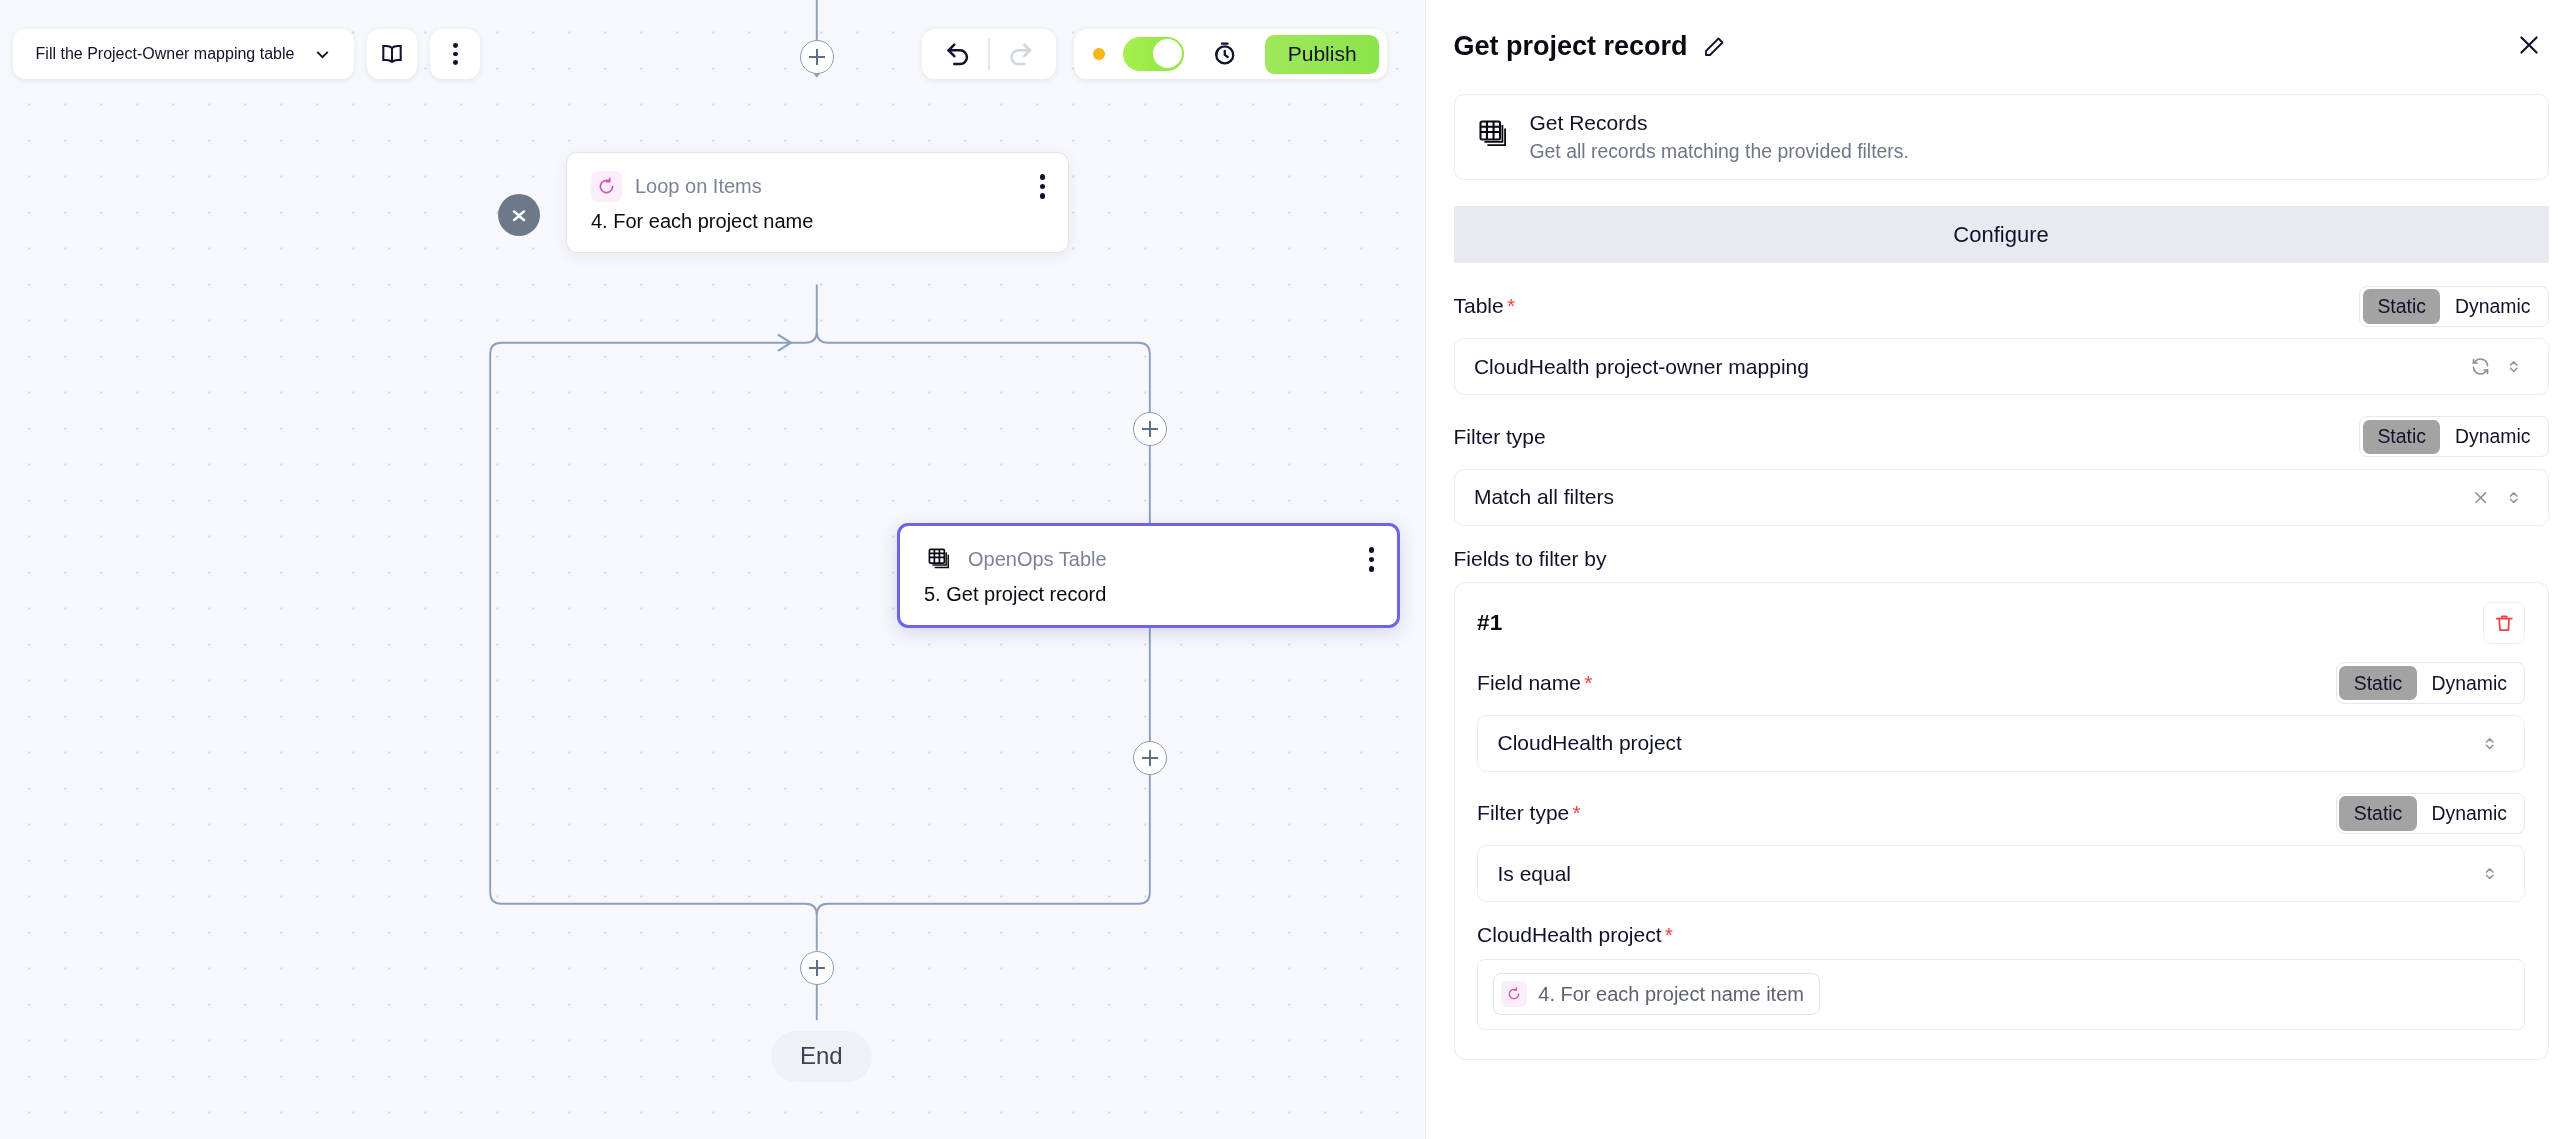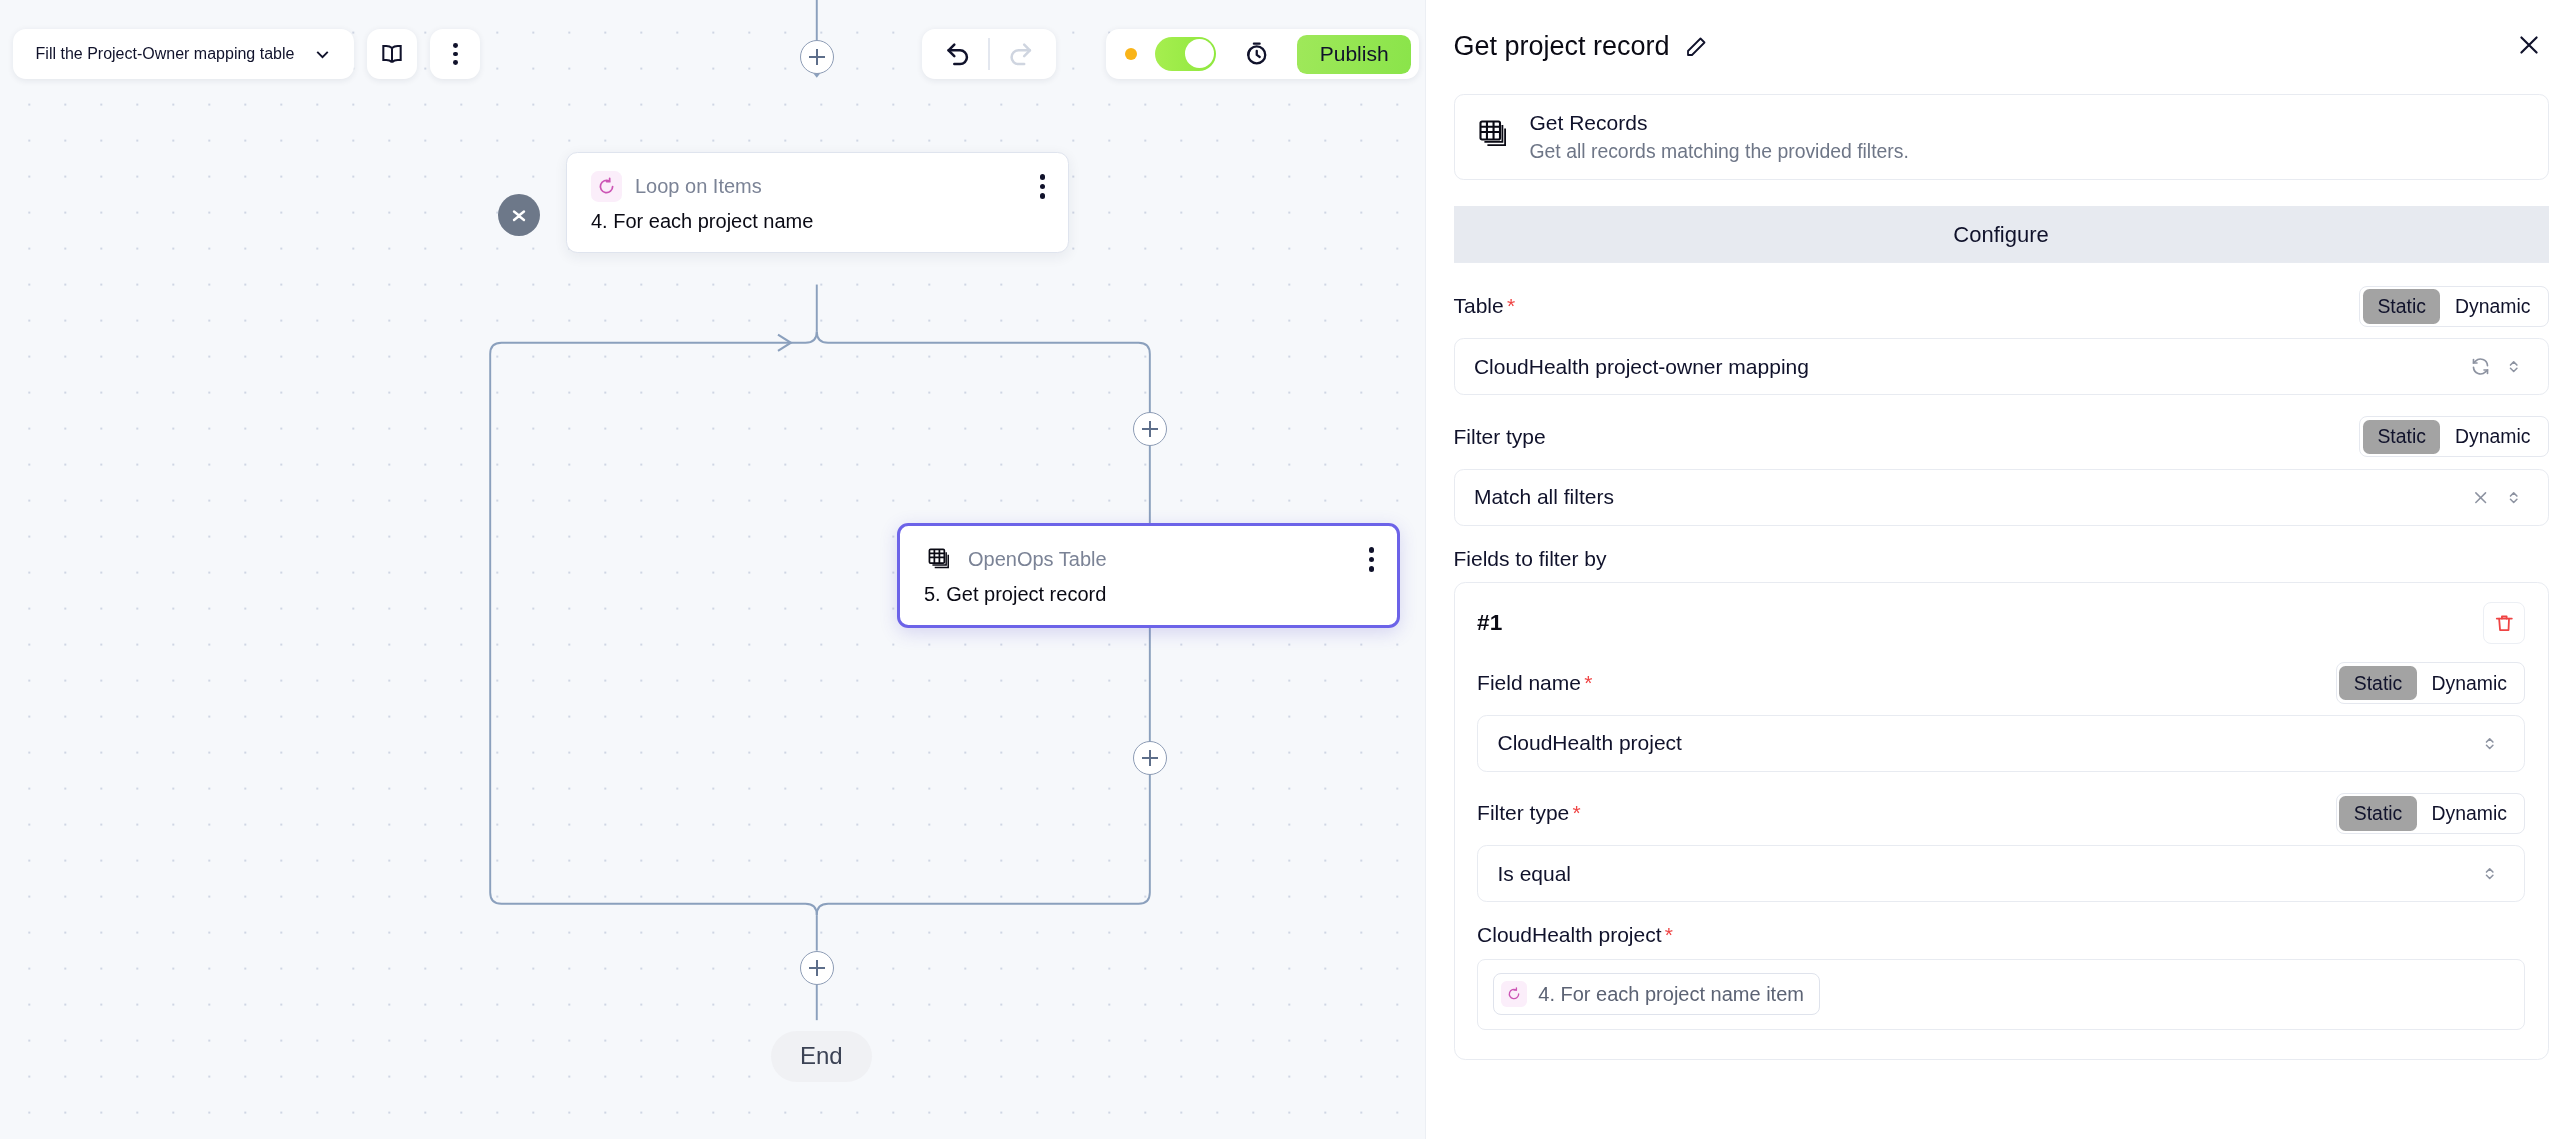--- a/index.html
+++ b/index.html
@@ -44,21 +44,21 @@
   .undo-group {
     height: 50px; background: #fff; border-radius: 13px;
     box-shadow: 0 1.6px 6.5px rgba(25,35,70,.08);
     display: flex; align-items: center; padding: 0 13px; gap: 4.9px;
   }
   .ug-btn { width: 45px; height: 45px; display: flex; align-items: center; justify-content: center; cursor: pointer; }
   .ug-sep { width: 1.6px; height: 32px; background: #e3e7ef; margin: 0 3.2px; }
   .pub-group {
     height: 50px; background: #fff; border-radius: 13px;
     box-shadow: 0 1.6px 6.5px rgba(25,35,70,.08);
-    display: flex; align-items: center; padding: 0 8px 0 19.4px; gap: 18px; margin-left: 32px;
+    display: flex; align-items: center; padding: 0 8px 0 19.4px; gap: 18px;
   }
   .dot-amber { width: 12px; height: 12px; border-radius: 50%; background: #f9b418; }
   .toggle {
     width: 61px; height: 34px; border-radius: 17px;
     background: linear-gradient(90deg,#a6ee4f,#8fe83e);
     position: relative; cursor: pointer;
   }
   .toggle .knob { position: absolute; top: 2.4px; right: 2.4px; width: 29px; height: 29px; border-radius: 50%; background:#fff; }
   .publish-btn {
     height: 39px; padding: 0 22.6px; border-radius: 9.7px;
@@ -103,21 +103,21 @@
   }
 
   .end-pill {
     position: absolute; background: #f0f1f4; border-radius: 32px;
     padding: 11.3px 29px; font-size: 24px; color: #3b4254;
   }
 
   
   .panel { position: relative; width: 1151px; height: 1139px; background: #fff; border-left: 1.6px solid #eceff4; }
   .panel-head { display: flex; align-items: center; padding: 27.5px 29px 0 27.5px; gap: 14.6px; }
-  .panel-title { font-size: 27px; color: #0a0a14; font-weight: 400; }
+  .panel-title { font-size: 27px; color: #0a0a14; font-weight: 700; }
   .panel-close { margin-left: auto; cursor: pointer; padding: 4.9px; }
 
   .info-card {
     margin: 27.5px 27.5px 0 27.5px; border: 1.6px solid #e8ebf1; border-radius: 9.7px;
     display: flex; align-items: center; gap: 18px; padding: 16px 21px;
   }
   .info-title { font-size: 21px; color: #10122b; }
   .info-sub { font-size: 19.4px; color: #6e7687; margin-top: 4.9px; }
 
   .tabs { display: flex; margin: 26px 27.5px 0 27.5px; border-bottom: 1.6px solid #e8ebf1; }

